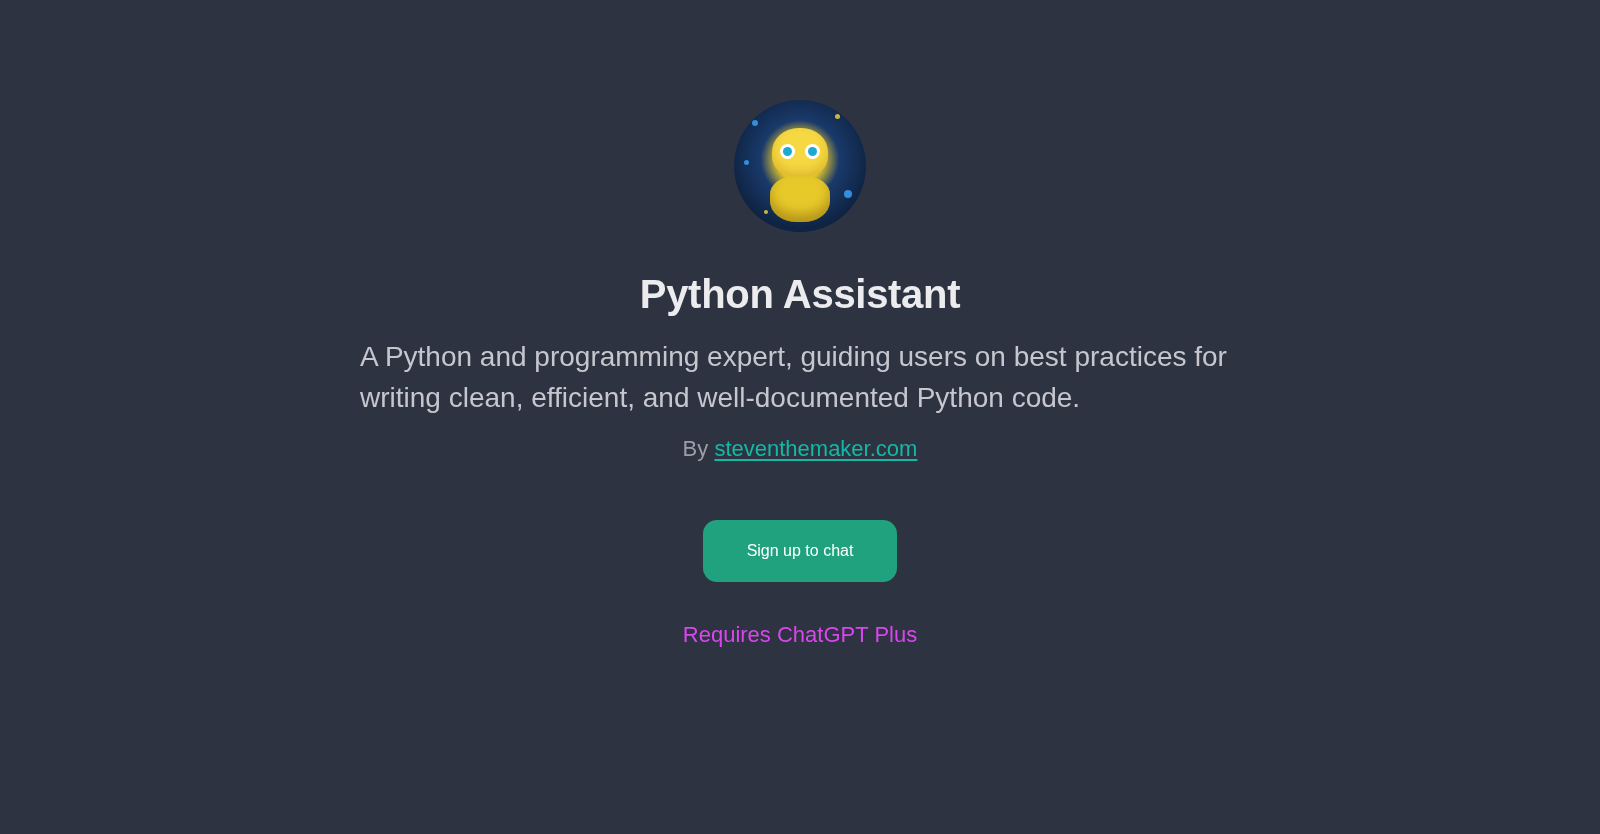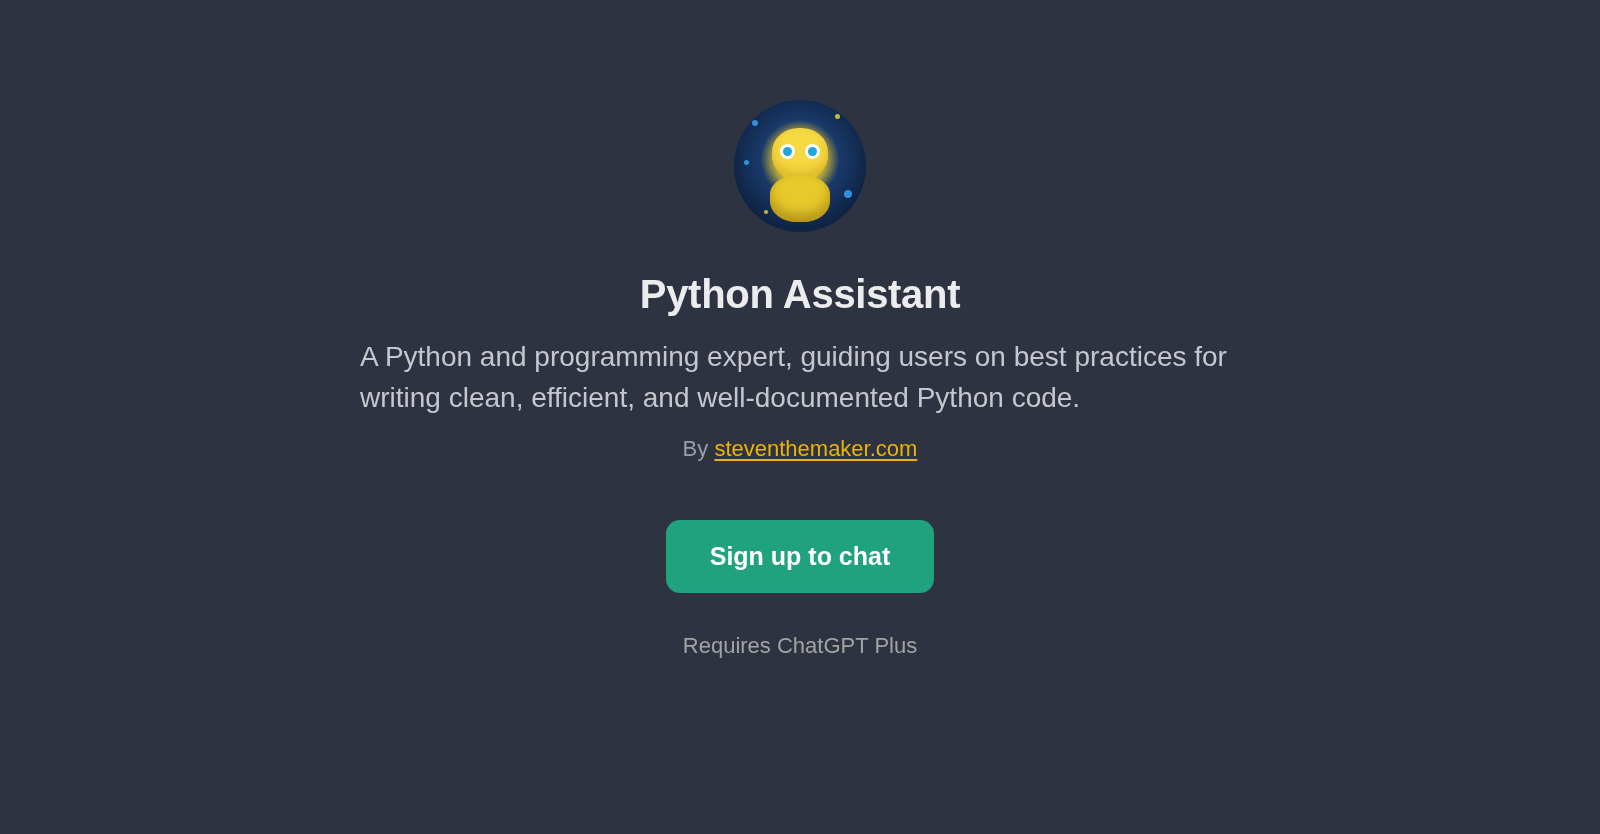--- a/index.html
+++ b/index.html
@@ -115,36 +115,36 @@
       max-width: 880px;
       margin-bottom: 18px;
       font-weight: 400;
     }
     .author {
       color: #9c9da6;
       font-size: 22px;
       margin-bottom: 58px;
     }
     .author-link {
-      color: #eab308;
+      color: #14b8a6;
       text-underline-offset: 3px;
     }
     .cta-button {
       background-color: #1fa27d;
       color: #ffffff;
-      font-size: 25px;
-      font-weight: 700;
+      font-size: 16px;
+      font-weight: 400;
       border: none;
       border-radius: 14px;
       padding: 22px 44px;
       cursor: pointer;
       margin-bottom: 40px;
     }
     .requires {
-      color: #a3a3a3;
+      color: #d946ef;
       font-size: 22px;
     }
   </style>
 </head>
 <body>
 
 <div class="avatar">
   <div class="body"></div>
   <div class="eyes">
       <div class="eye"></div>

